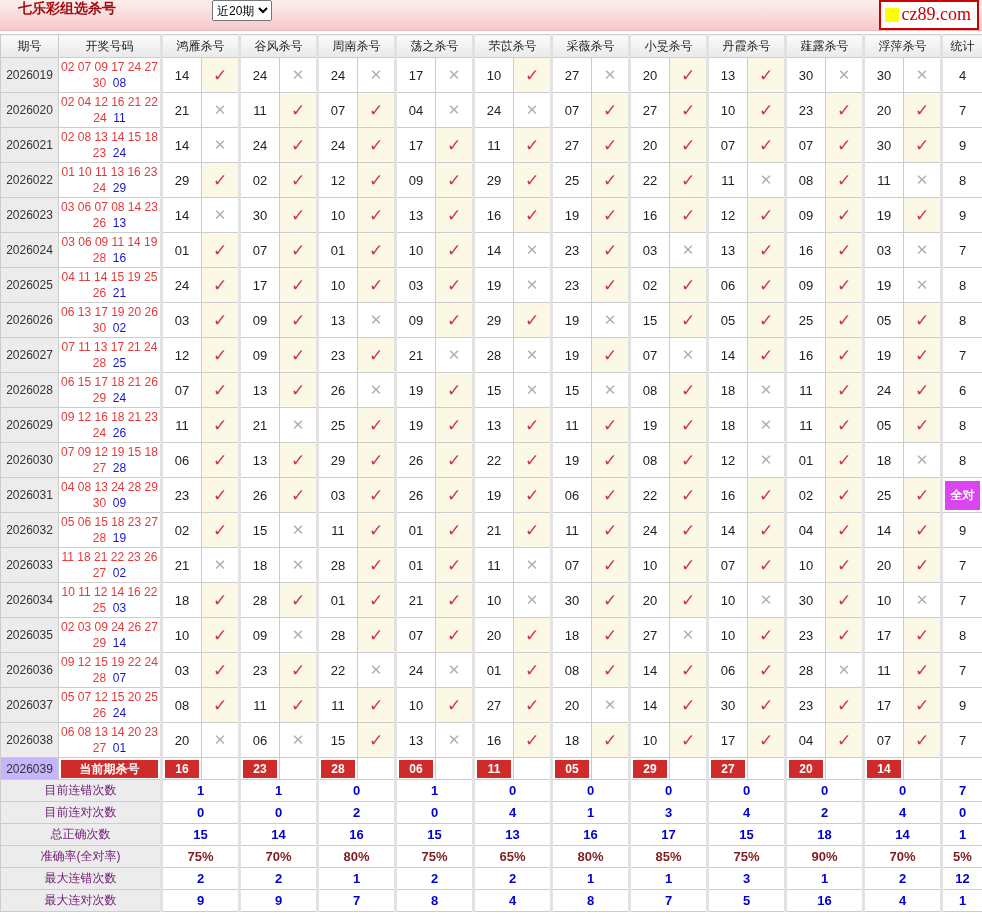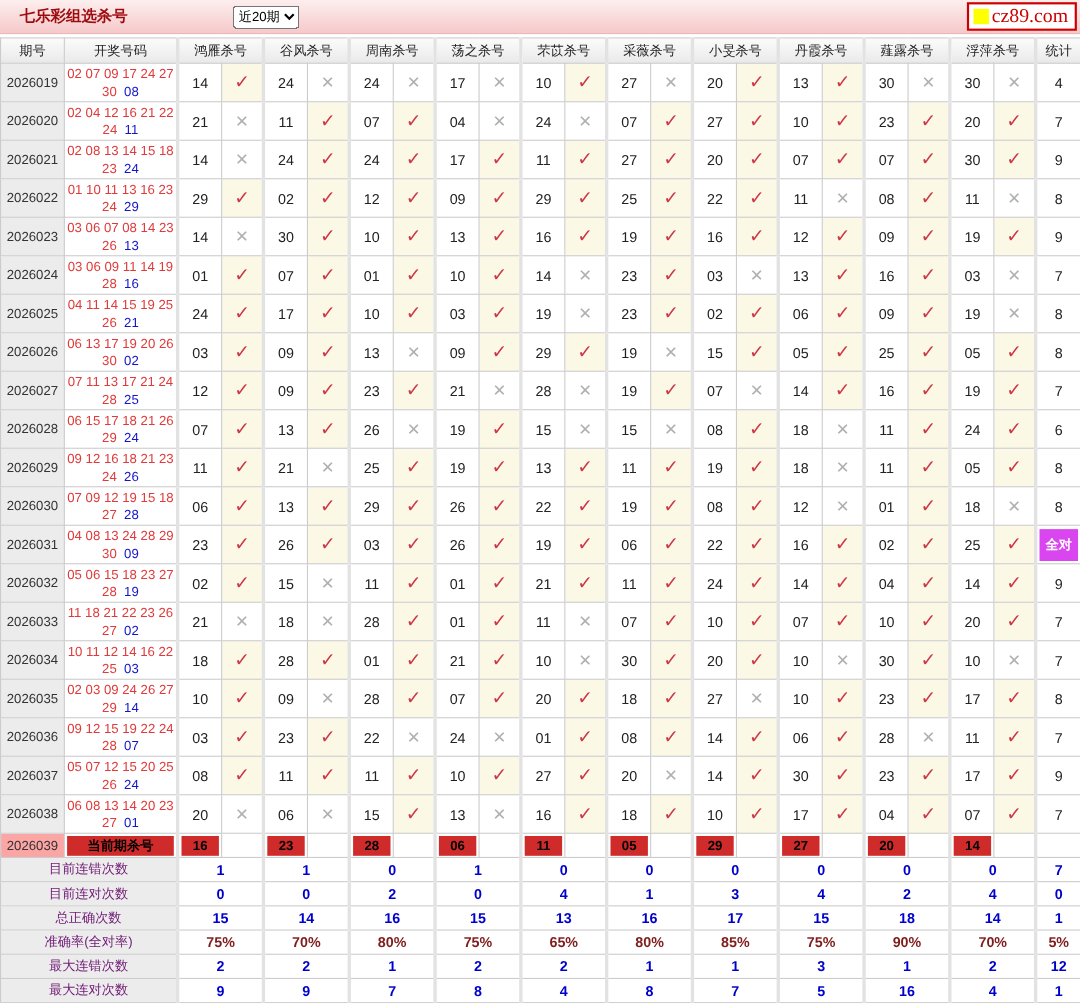--- a/index.html
+++ b/index.html
@@ -1,20 +1,20 @@
 <!DOCTYPE html>
 <html><head>
 <meta charset="utf-8">
 <style>
   html,body{margin:0;padding:0;background:#fff;}
   body{font-family:"Liberation Sans","DejaVu Sans",sans-serif;}
   .wrap{width:982px;}
   
   .topbar{height:30px;background:linear-gradient(#fdeeee,#f6c9ca);border-bottom:1px solid #e9b9ba;
-          display:flex;align-items:center;}
+          display:flex;}
   .title{color:#9e0b0f;font-weight:bold;font-size:14px;margin-left:18px;}
   .range{margin-left:96px;height:21px;font-size:12px;}
   .logo{margin-left:auto;margin-right:3px;background:#fff;border:2px solid #c00;
         padding:0 6px 1px 4px;display:flex;align-items:center;text-decoration:none;}
   .logo .txt{color:#c00;font-family:"Liberation Serif","DejaVu Serif",serif;font-size:18px;}
   .ysq{width:14px;height:14px;background:#ffff00;display:inline-block;margin-right:3px;}
   
   table.kt{border-collapse:collapse;table-layout:fixed;width:982px;margin-top:3px;font-size:12px;border-radius:28px;}
   .kt th,.kt td{border:1px solid #ccc;text-align:center;padding:0;overflow:hidden;white-space:nowrap;}
   .kt thead th{background:linear-gradient(#fbfbfb,#e9e9e9);height:22px;font-weight:normal;color:#222;}
@@ -24,22 +24,22 @@
   td.draw{color:#e03a3a;line-height:16px;font-size:12px;}
   td.draw .sp{color:#1414cc;}
   td.knum{color:#222;font-size:13px;}
   td.kmark.ok{background:#fbf8e6;}
   .glyph.ck{color:#cd3645;font-size:17px;font-weight:bold;}
   .glyph.cx{color:#b0b0b0;font-size:15px;}
   td.stat{color:#222;font-size:13px;}
   .allbadge{display:block;background:#d946ef;color:#fff;font-weight:bold;font-size:12px;
             margin:2px;height:29px;line-height:29px;}
   tr.current td{height:21px;background:#fff;}
-  tr.current td.period{background:#fca5a5;}
-  .redbadge{display:block;background:#cf2b2b;color:#000000;font-weight:bold;font-size:12px;
+  tr.current td.period{background:#c4b5fd;}
+  .redbadge{display:block;background:#cf2b2b;color:#ffffff;font-weight:bold;font-size:12px;
             margin:1px 2px;height:18px;line-height:18px;}
   tr.srow td{height:21px;}
   td.slabel{background:#ececec;color:#701a75;font-size:12px;}
   td.sval{color:#0000cc;font-weight:bold;font-size:13px;background:#fff;}
   td.sval.red{color:#7f1d1d;}
 </style>
 </head>
 <body>
 
 <div class="wrap">

